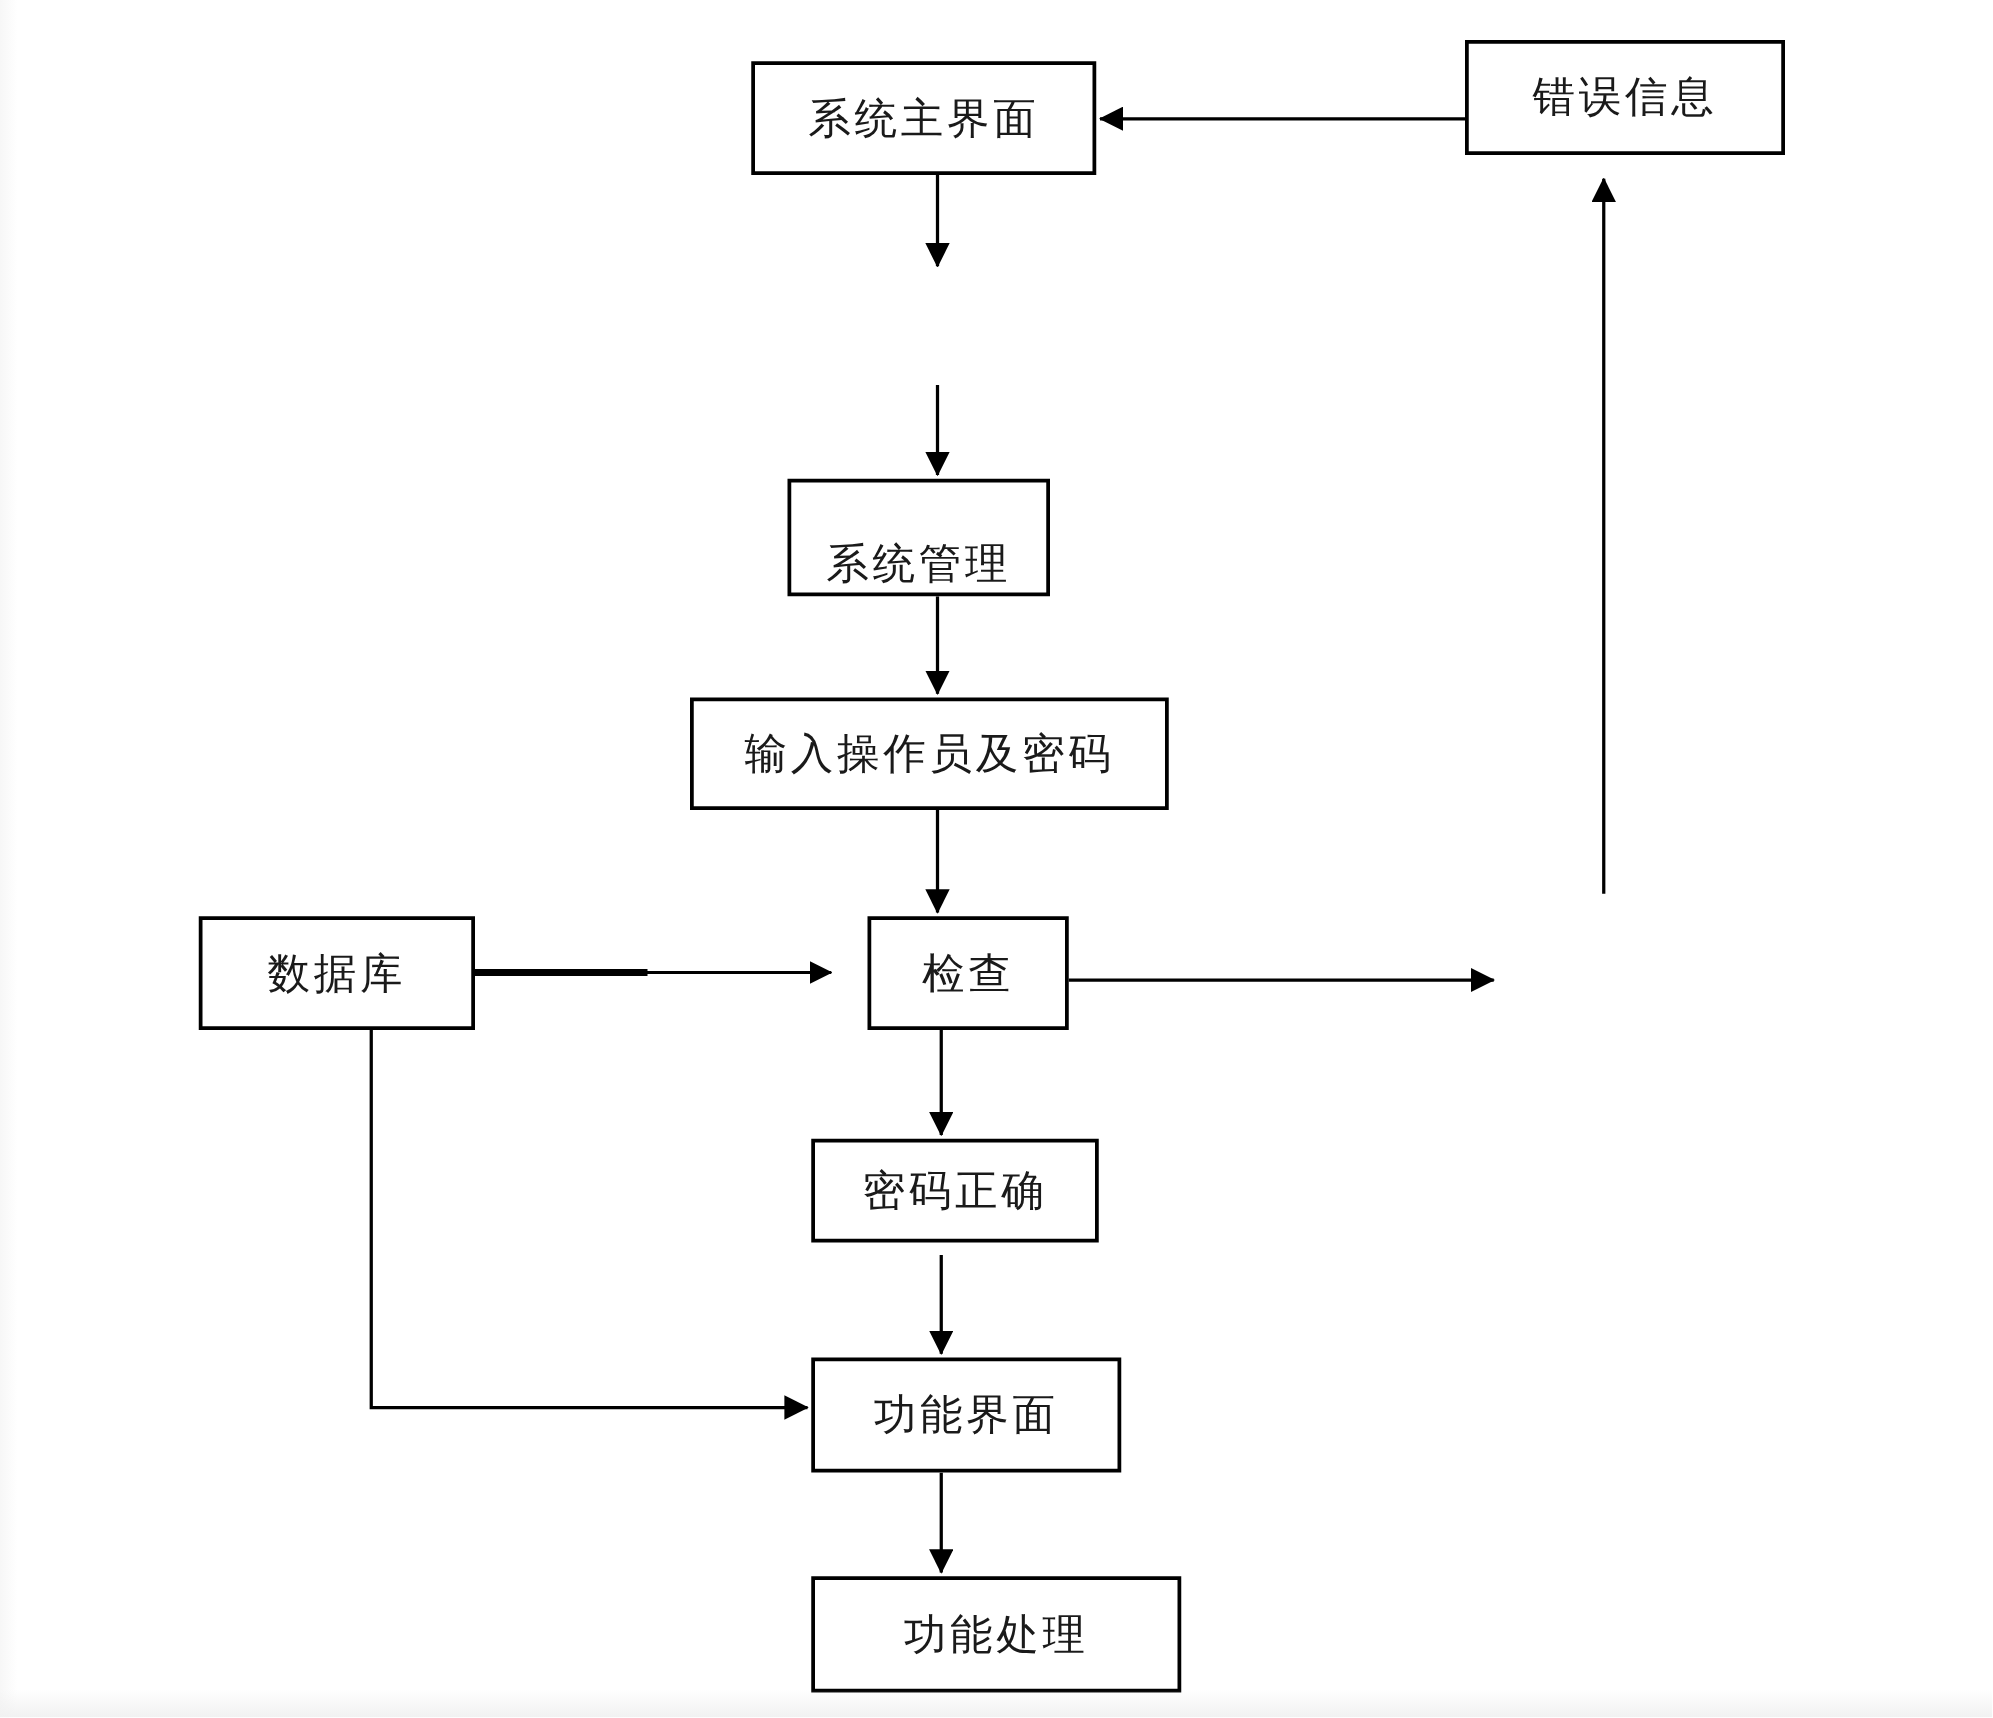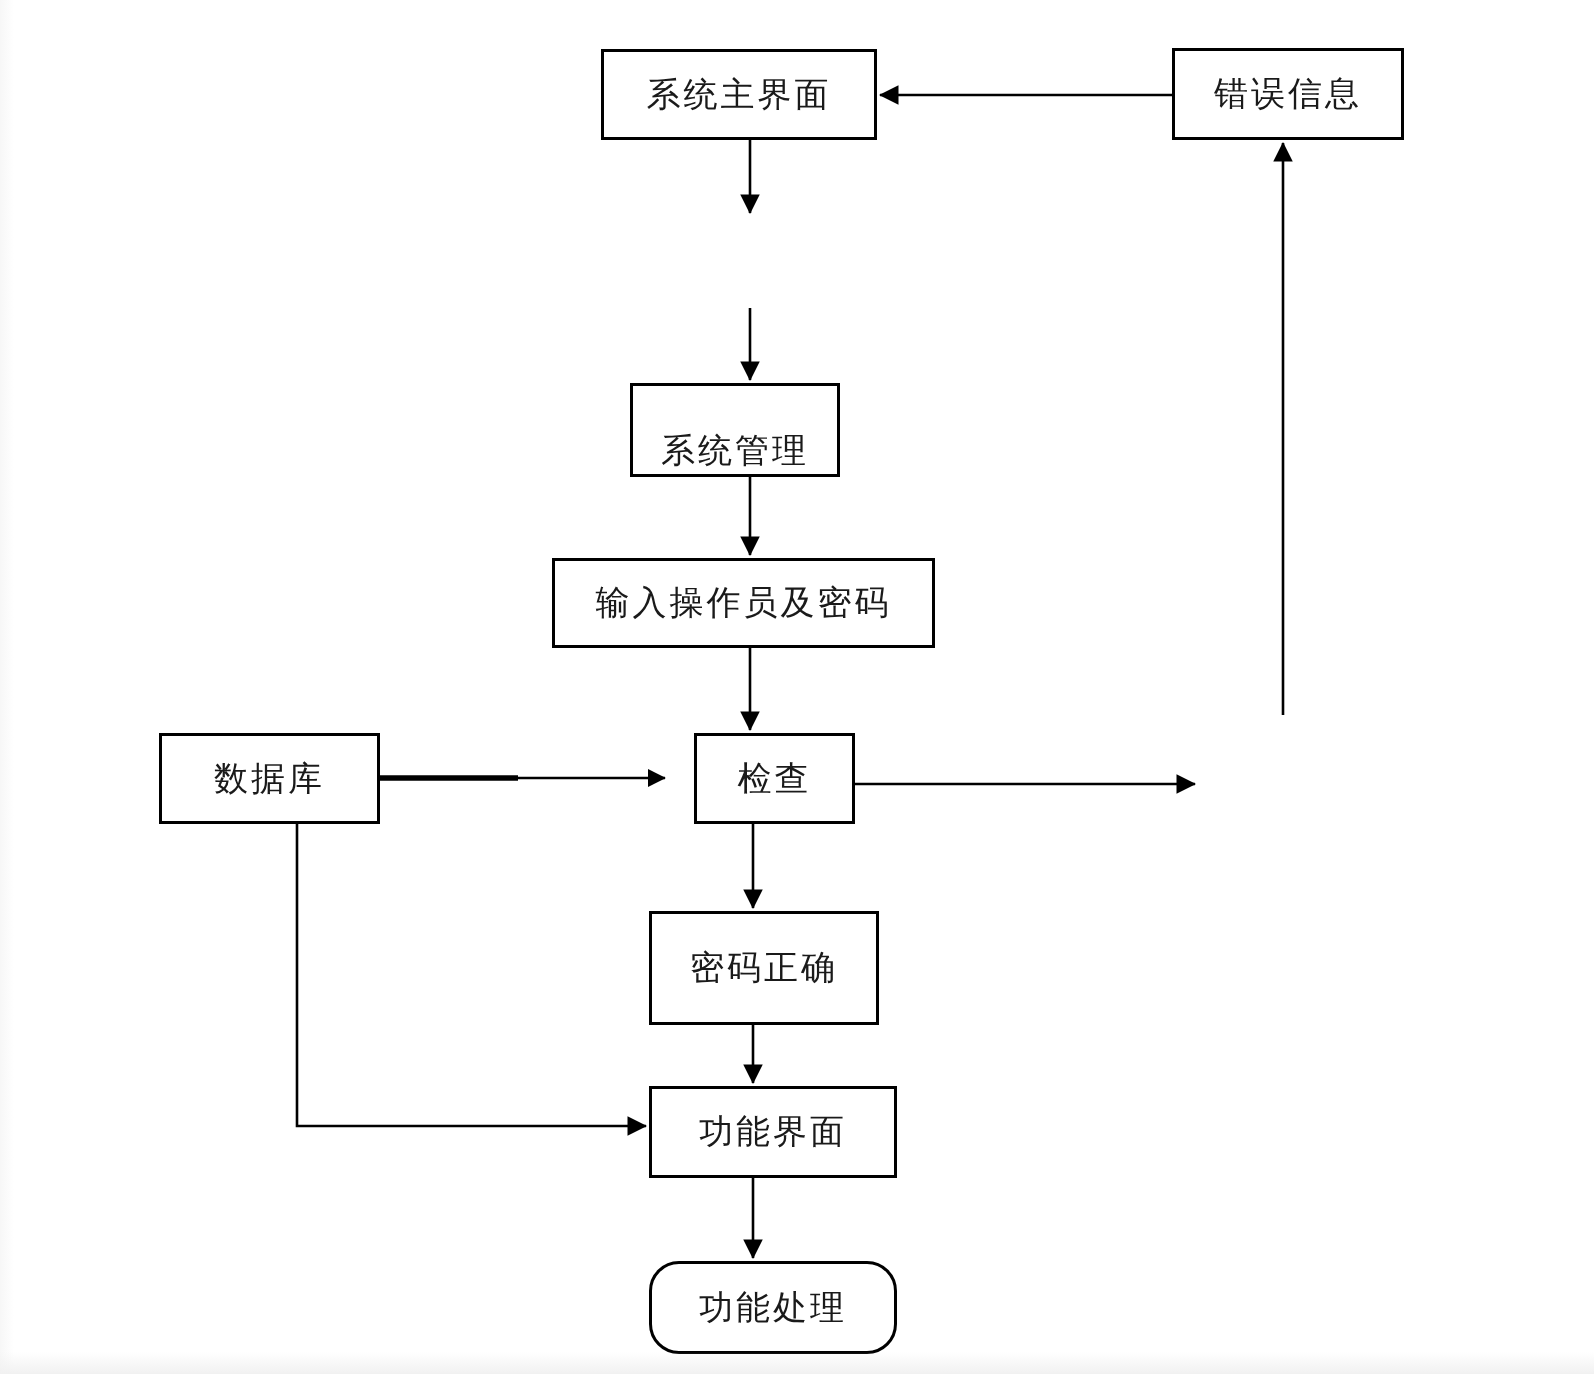--- a/index.html
+++ b/index.html
@@ -89,21 +89,21 @@
 
     <polyline points="297,824 297,1126 646,1126" fill="none" stroke="#000" stroke-width="2.6" marker-end="url(#arrow)"></polyline>
 
     <line x1="753" y1="1178" x2="753" y2="1258" stroke="#000" stroke-width="2.6" marker-end="url(#arrow)"></line>
   </svg>
 
   <div class="node" style="left:601px; top:49px;  width:276px; height:91px;">
     <span>系统主界面</span>
   </div>
 
-  <div class="node" style="left:1172px; top:48px; width:232px; height:92px;">
+  <div class="node" style="left:1172px; top:32px; width:256px; height:92px;">
     <span>错误信息</span>
   </div>
 
 
   <div class="node" style="left:630px; top:383px; width:210px; height:94px;align-items:flex-end;">
     <span>系统管理</span>
   </div>
 
   <div class="node" style="left:552px; top:558px; width:383px; height:90px;">
     <span>输入操作员及密码</span>
@@ -111,27 +111,27 @@
 
   <div class="node" style="left:159px; top:733px; width:221px; height:91px;">
     <span>数据库</span>
   </div>
 
   <div class="node" style="left:668px; top:733px; width:161px; height:91px;margin-left:26px;">
     <span>检查</span>
   </div>
 
 
-  <div class="node" style="left:649px; top:911px; width:230px; height:114px;">
+  <div class="node" style="left:649px; top:911px; width:230px; height:83px;">
     <span>密码正确</span>
   </div>
 
   <div class="node" style="left:649px; top:1086px; width:248px; height:92px;">
     <span>功能界面</span>
   </div>
 
-  <div class="node" style="left:649px; top:1261px; width:248px; height:93px;border-radius:30px;">
+  <div class="node" style="left:649px; top:1261px; width:296px; height:93px;">
     <span>功能处理</span>
   </div>
 
   <div class="page-edge-left"></div>
   <div class="page-edge-bottom"></div>
 </div>
 
 </body></html>

